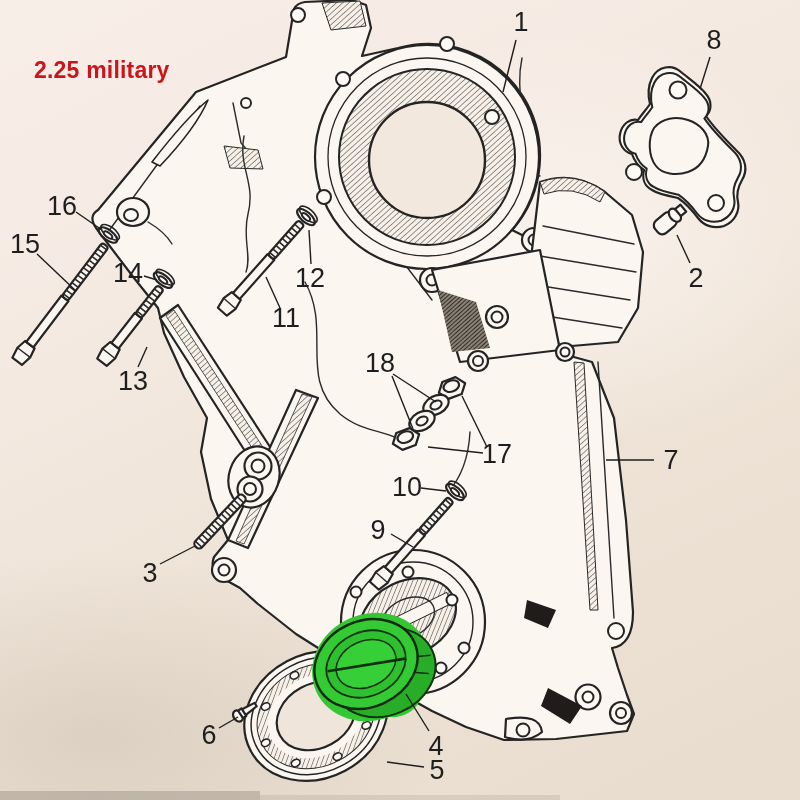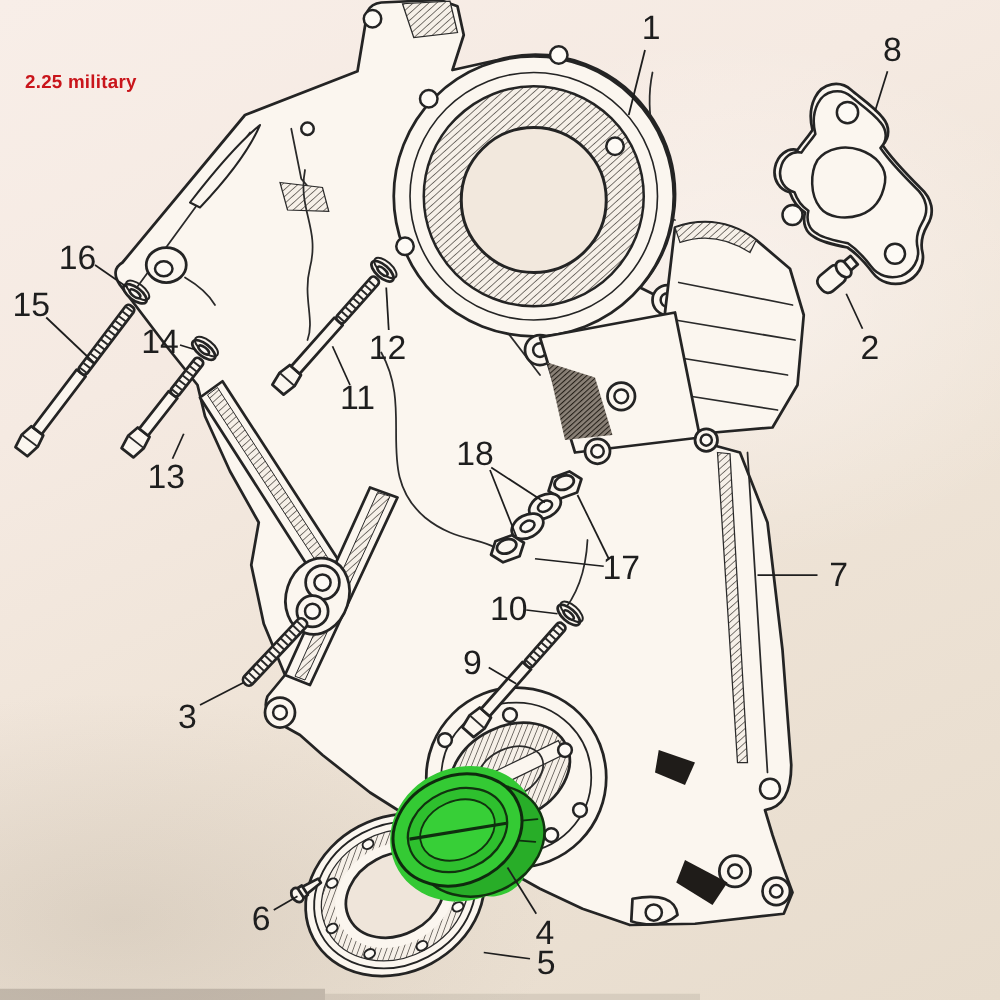--- a/index.html
+++ b/index.html
@@ -2,21 +2,21 @@
 <html><head>
 <meta charset="utf-8">
 <style>
   html,body{margin:0;padding:0;background:#d8d0c4;}
   .stage{position:relative;width:800px;height:800px;overflow:hidden;
     background:linear-gradient(155deg,#f8eee8 0%,#f5eae2 30%,#eee3d6 60%,#e7dccd 100%);
     font-family:"Liberation Sans",sans-serif;}
   .sheen{position:absolute;inset:0;pointer-events:none;
     background:radial-gradient(420px 300px at 72% 30%, rgba(255,250,248,.55), rgba(255,250,248,0) 70%),
                radial-gradient(500px 260px at 12% 92%, rgba(150,138,120,.20), rgba(150,138,120,0) 70%);}
-  .variant-label{position:absolute;left:20px;top:57px;font-size:15px;font-weight:bold;
+  .variant-label{position:absolute;left:34px;top:57px;font-size:23px;font-weight:bold;
     letter-spacing:.2px;color:#c9151b;}
   svg{position:absolute;inset:0;}
   .ink{stroke:#242424;fill:none;stroke-width:2;stroke-linecap:round;stroke-linejoin:round;}
   .part{fill:#fbf6ef;stroke:#242424;stroke-width:2.2;stroke-linejoin:round;}
   .thin{stroke:#2a2a2a;stroke-width:1.4;fill:none;stroke-linecap:round;}
   .hole{fill:#fdfaf5;stroke:#242424;stroke-width:2;}
   .co{font:27px "Liberation Sans",sans-serif;fill:#1e1e1e;text-anchor:middle;}
   .lead{stroke:#1e1e1e;stroke-width:1.4;fill:none;}
 </style>
 </head>

